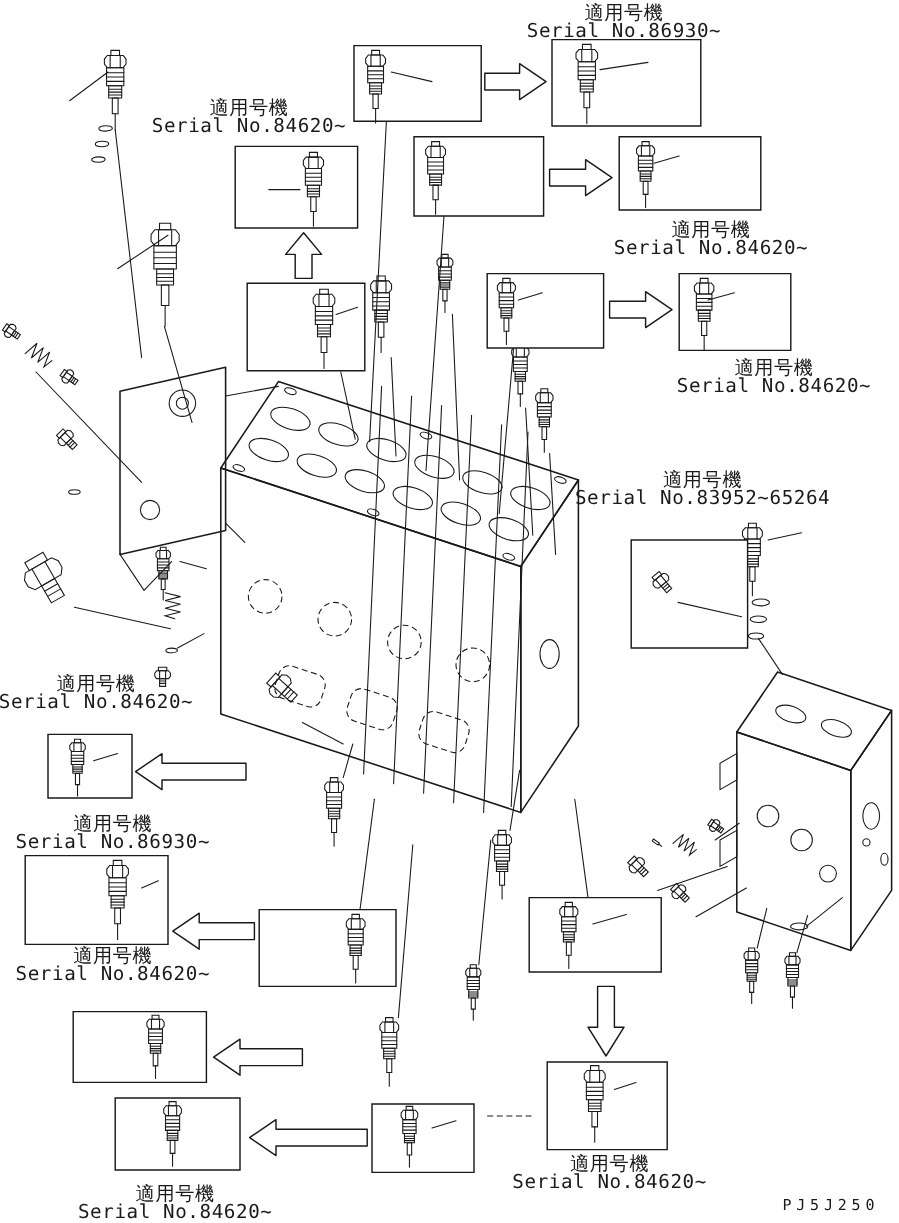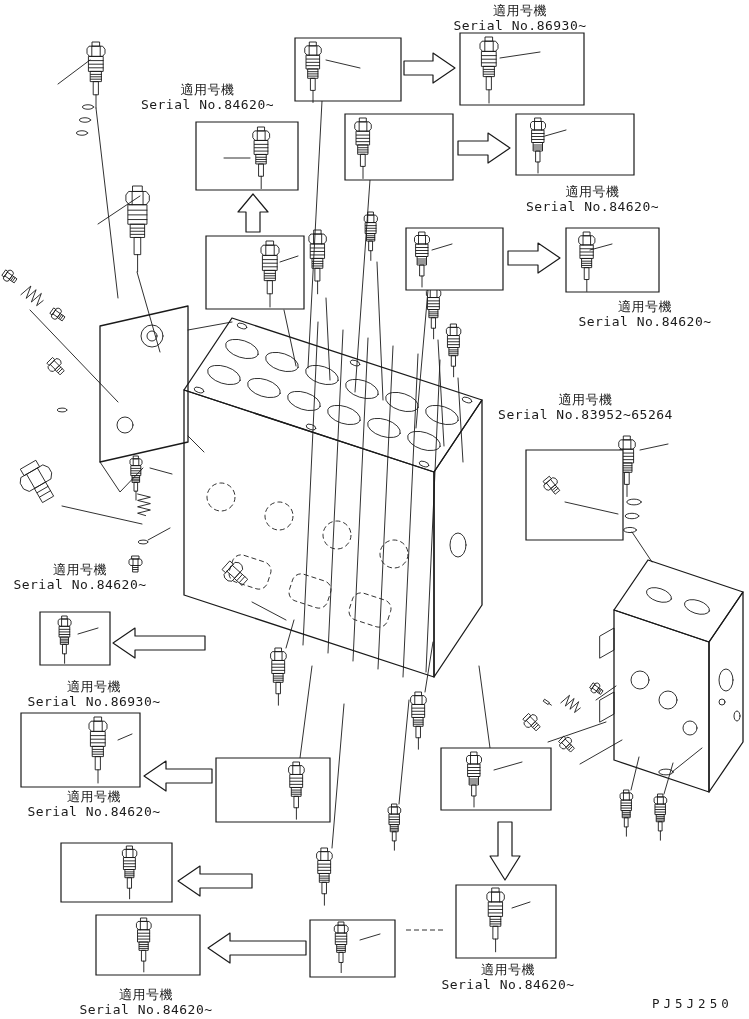--- a/index.html
+++ b/index.html
@@ -8,21 +8,21 @@
        font-family:"DejaVu Sans Mono","Liberation Mono",monospace;color:#1a1a1a}
   #stage{position:absolute;left:0;top:0;width:749px;height:1019px}
   #diagram-svg{position:absolute;left:0;top:0}
   #diagram-svg *{vector-effect:non-scaling-stroke}
   .ln{stroke:#1a1a1a;stroke-width:0.9;fill:none;stroke-linecap:round}
   .ln2{stroke:#1a1a1a;stroke-width:1.3;fill:none;stroke-linejoin:round}
   .dash{stroke:#1a1a1a;stroke-width:0.9;fill:none;stroke-dasharray:5 3}
   .box{stroke:#1a1a1a;stroke-width:1.2;fill:#ffffff}
   .arrow{stroke:#1a1a1a;stroke-width:1.2;fill:#ffffff;stroke-linejoin:round}
   .label{position:absolute;display:flex;flex-direction:column;align-items:center;
-         font-size:13px;line-height:15px;letter-spacing:0.5px;white-space:nowrap}
+         font-size:16px;line-height:15px;letter-spacing:0.5px;white-space:nowrap}
   .part-code{position:absolute;left:652px;top:996px;font-size:12.5px;letter-spacing:4px}
 </style>
 </head>
 <body>
 
 <div id="stage">
 
 <svg id="diagram-svg" width="749" height="1019" viewBox="0 0 749 1019">
   <defs>
     <g id="cart" class="ln">

